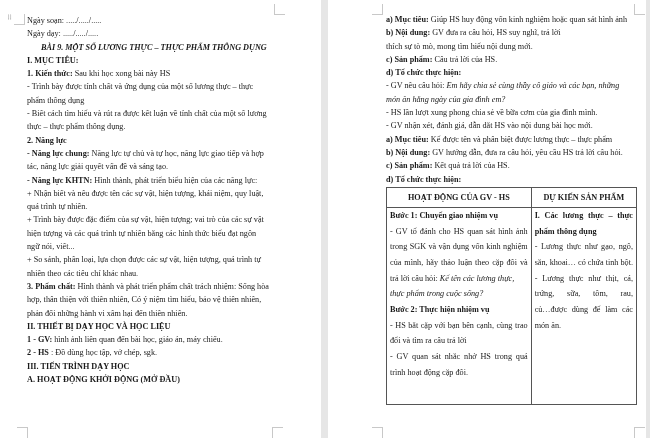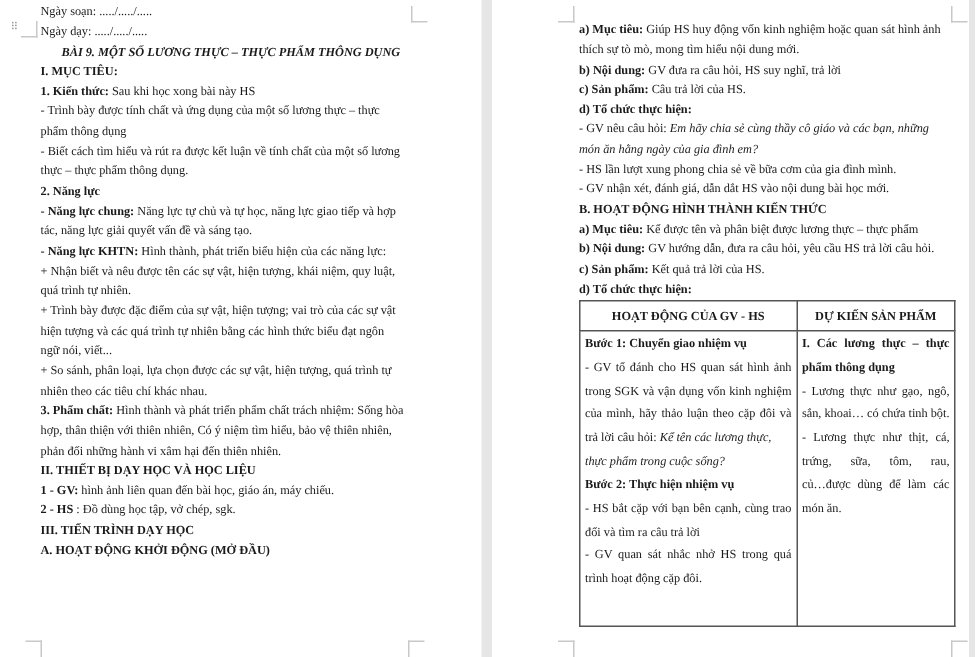--- a/index.html
+++ b/index.html
@@ -2,21 +2,21 @@
 <html><head>
 <meta charset="utf-8">
 <style>
   html, body { margin:0; padding:0; }
   body { width:650px; height:438px; overflow:hidden; background:#e6e6e6; position:relative; font-family:"Liberation Serif", "DejaVu Serif", serif; color:#1a1a1a; }
   .page { position:absolute; top:0; height:438px; background:#fff; overflow:hidden; }
   #page-left { left:0; width:321px; }
   #page-right { left:328px; width:318px; }
   .crop { position:absolute; width:10px; height:10px; border-color:#c8c8c8; border-style:solid; border-width:0; }
   .content { position:absolute; font-size:8.2px; line-height:13.3px; }
-  #page-left .content { left:27px; top:1px; width:248px; }
+  #page-left .content { left:27px; top:14px; width:248px; }
   #page-right .content { left:58px; top:13px; width:248px; }
   .line { white-space:nowrap; height:13.3px; overflow:visible; }
   .b { font-weight:bold; }
   .i { font-style:italic; }
   .handle { position:absolute; left:7px; top:16px; width:6px; height:8px; color:#9a9a9a; font-size:7px; line-height:4px; letter-spacing:0; }
   table.act { border-collapse:collapse; width:251px; margin-top:1px; font-size:8.2px; line-height:13.3px; }
   table.act td, table.act th { border:1px solid #555; vertical-align:top; padding:0 3px; }
   table.act th { font-weight:bold; text-align:center; height:19px; vertical-align:middle; }
   .col1 { width:144px;font-family:Liberation Serif, serif; }
   .cell-line { white-space:nowrap; height:15.7px; line-height:15.7px; }
@@ -65,29 +65,28 @@
 </div>
 
 <div class="page" id="page-right">
   <div class="crop" style="left:44px;top:4px;border-right-width:1px;border-bottom-width:1px;"></div>
   <div class="crop" style="left:306px;top:4px;border-left-width:1px;border-bottom-width:1px;"></div>
   <div class="crop" style="left:44px;top:427px;border-right-width:1px;border-top-width:1px;"></div>
   <div class="crop" style="left:306px;top:427px;border-left-width:1px;border-top-width:1px;"></div>
 
   <div class="content">
     <div class="line"><span class="b">a) Mục tiêu:</span><span> Giúp HS huy động vốn kinh nghiệm hoặc quan sát hình ảnh</span></div>
+    <div class="line"><span class="b">b) Nội dung:</span><span> GV đưa ra câu hỏi, HS suy nghĩ, trả lời</span></div>
     <div class="line"><span>thích sự tò mò, mong tìm hiểu nội dung mới.</span></div>
-    <div class="line"><span class="b">b) Nội dung:</span><span> GV đưa ra câu hỏi, HS suy nghĩ, trả lời</span></div>
     <div class="line"><span class="b">c) Sản phẩm:</span><span> Câu trả lời của HS.</span></div>
     <div class="line b"><span>d) Tổ chức thực hiện:</span></div>
     <div class="line"><span>- GV nêu câu hỏi: </span><span class="i">Em hãy chia sẻ cùng thầy cô giáo và các bạn, những</span></div>
     <div class="line i"><span>món ăn hằng ngày của gia đình em?</span></div>
     <div class="line"><span>- HS lần lượt xung phong chia sẻ về bữa cơm của gia đình mình.</span></div>
     <div class="line"><span>- GV nhận xét, đánh giá, dẫn dắt HS vào nội dung bài học mới.</span></div>
-    <div class="line b"><span>B. HOẠT ĐỘNG HÌNH THÀNH KIẾN THỨC</span></div>
     <div class="line"><span class="b">a) Mục tiêu:</span><span> Kể được tên và phân biệt được lương thực – thực phẩm</span></div>
     <div class="line"><span class="b">b) Nội dung:</span><span> GV hướng dẫn, đưa ra câu hỏi, yêu cầu HS trả lời câu hỏi.</span></div>
     <div class="line"><span class="b">c) Sản phẩm:</span><span> Kết quả trả lời của HS.</span></div>
     <div class="line b"><span>d) Tổ chức thực hiện:</span></div>
 
     <table class="act">
       <tbody>
           <tr>
         <th class="col1">HOẠT ĐỘNG CỦA GV - HS</th>
         <th>DỰ KIẾN SẢN PHẨM</th>

